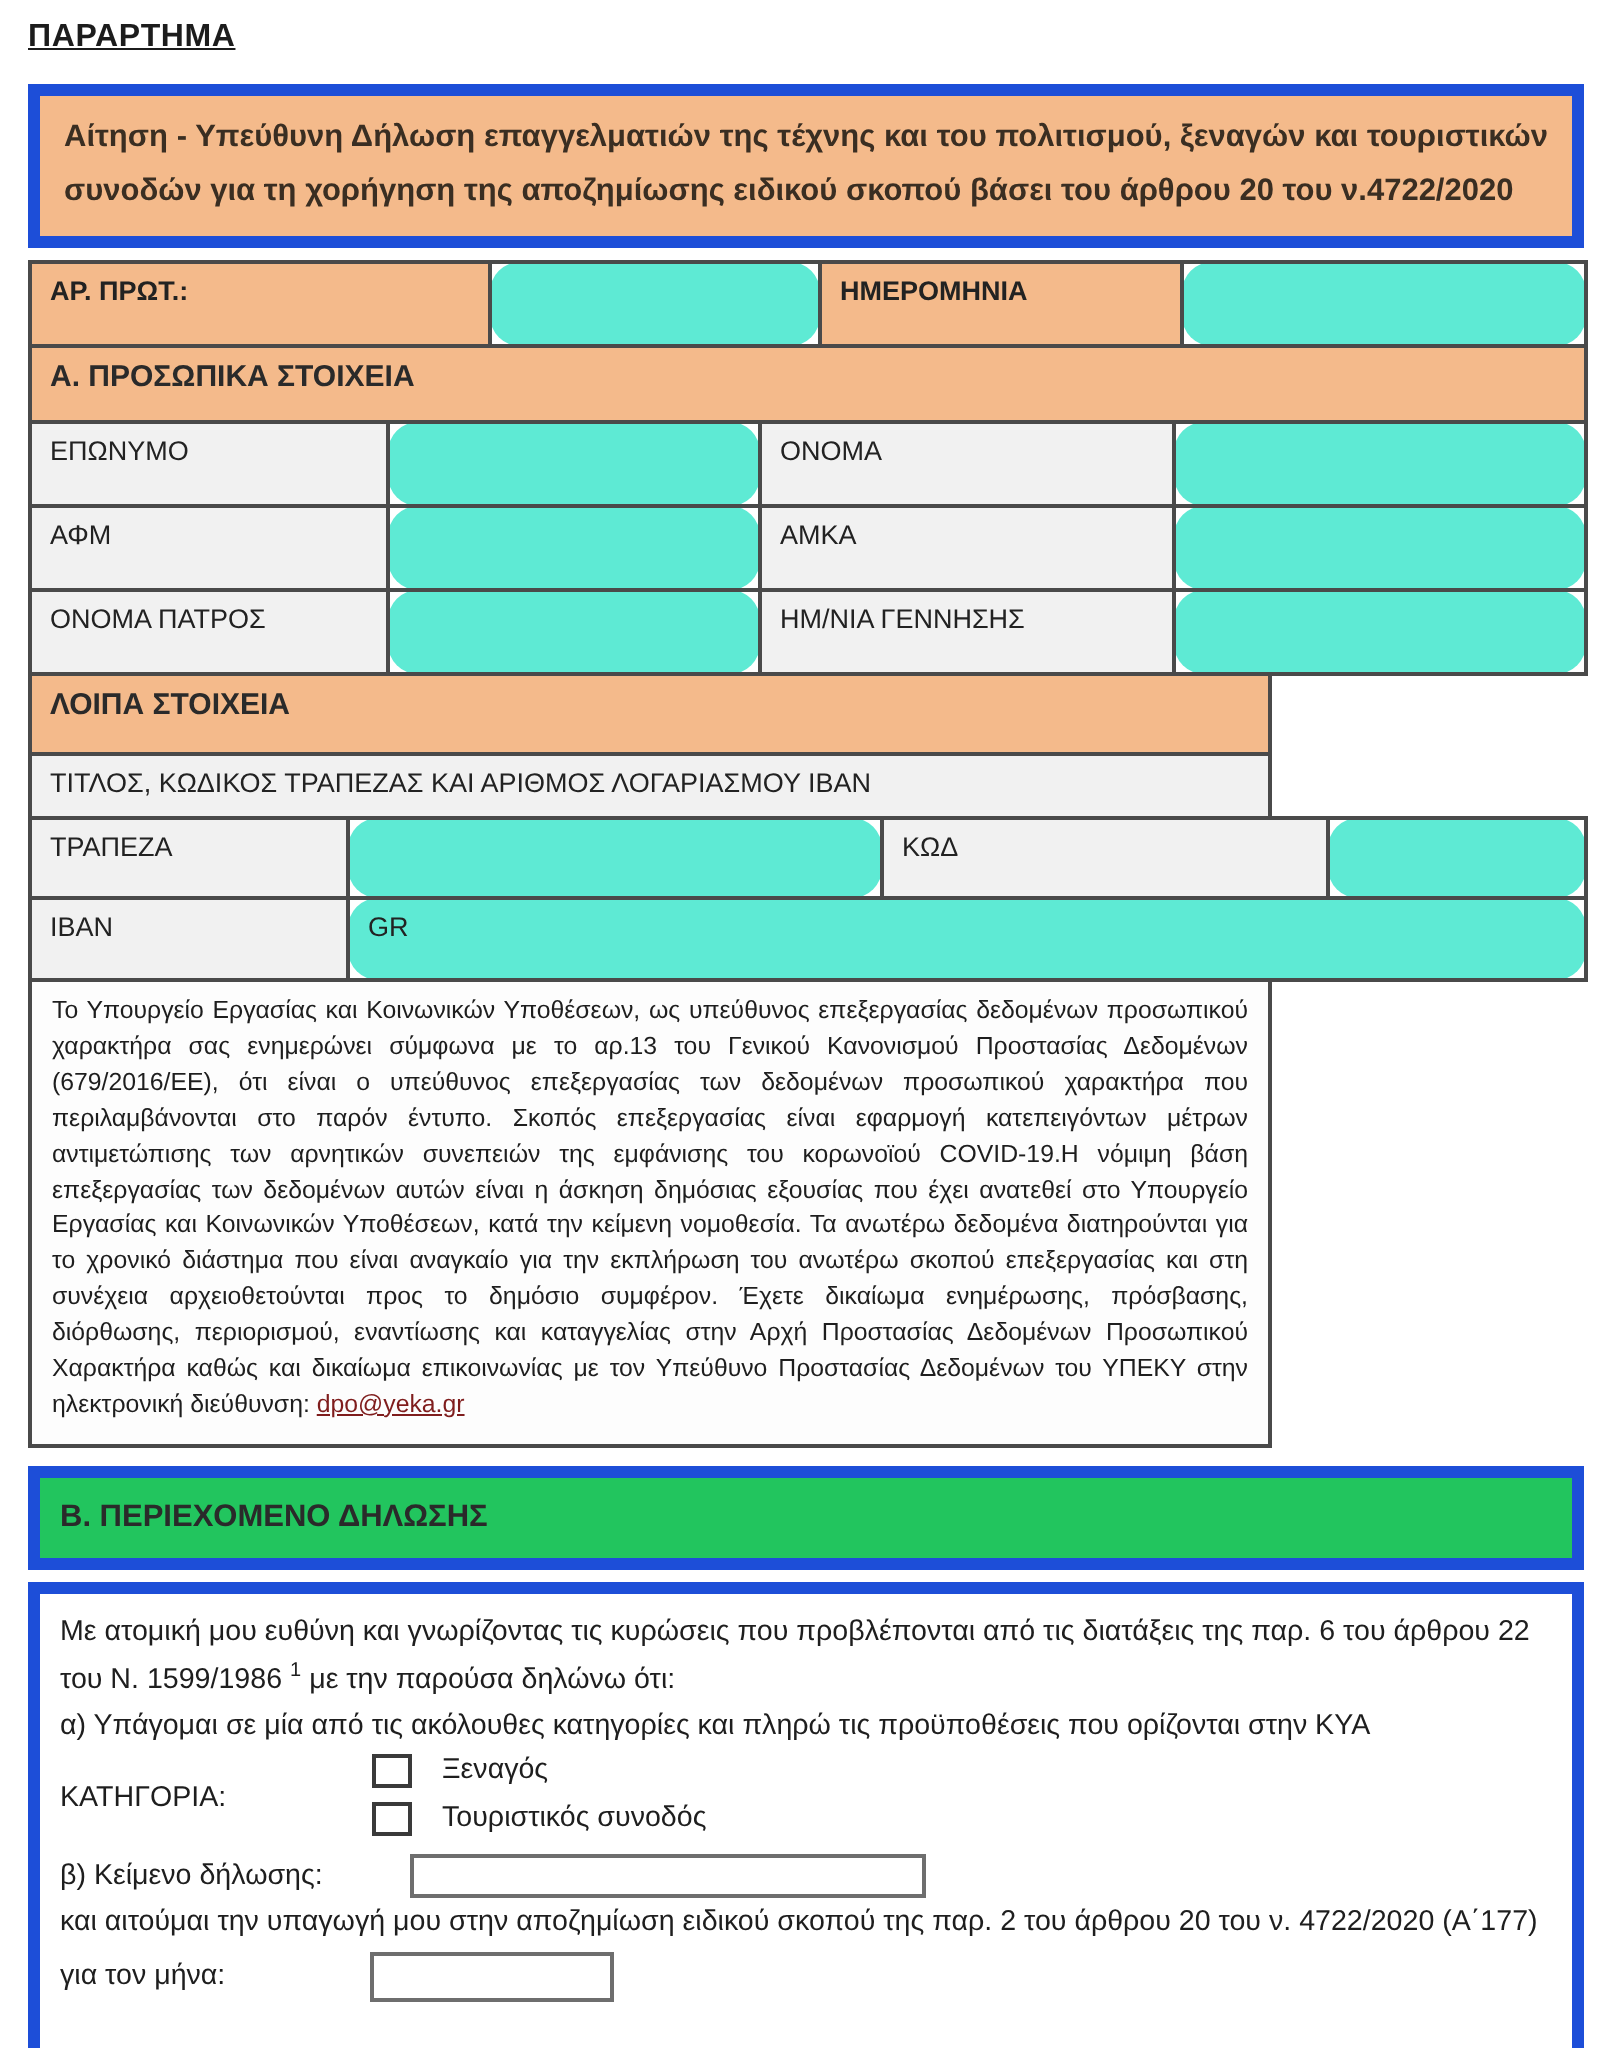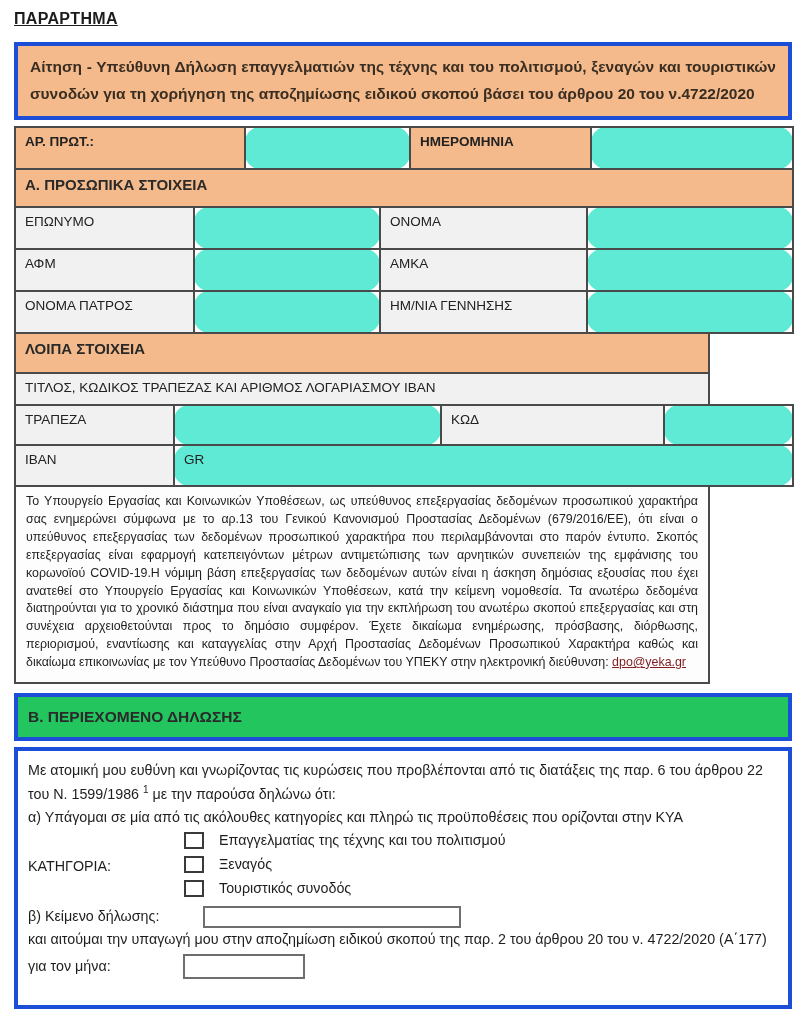--- a/index.html
+++ b/index.html
@@ -9,30 +9,30 @@
     color:#222222;
     -webkit-font-smoothing:antialiased;
   }
   .page { padding:8px 14px 0 14px; }
 
   .doc-title {
     font-size:16px; font-weight:bold; text-decoration:underline;
     margin:2px 0 14px 0; letter-spacing:.3px; color:#1c1c1c;
   }
 
-  .box { border:4px solid #1d4ed8; box-sizing:border-box; }
+  .box { border:6px solid #1d4ed8; box-sizing:border-box; }
 
   .title-box {
     background:#f4ba8b;
     padding:8px 12px 9px 12px;
     font-weight:bold; font-size:15.5px; line-height:1.72;
     text-align:justify; color:#3a2e22;
   }
 
-  table { border-collapse:collapse; table-layout:fixed; width:696px; margin-top:-2px; }
+  table { border-collapse:collapse; table-layout:fixed; width:622px; margin-top:-2px; }
   table.first { margin-top:6px; }
   td {
     border:2px solid #4a4a4a; padding:6px 9px; vertical-align:top;
     font-size:13.5px; overflow:hidden; white-space:nowrap;
   }
   td.wrap { white-space:normal; }
   .orange { background:#f4ba8b; }
   .gray   { background:#f1f1f1; }
   .white  { background:#5eead4;border-radius:15px; }
   .bold   { font-weight:bold; }
@@ -196,24 +196,20 @@
     <p>
       <span>Με ατομική μου ευθύνη και γνωρίζοντας τις κυρώσεις που προβλέπονται από τις διατάξεις της παρ. 6 του άρθρου 22 του Ν. 1599/1986</span>
       <sup>1</sup>
       <span>με την παρούσα δηλώνω ότι:</span>
     </p>
     <p>α) Υπάγομαι σε μία από τις ακόλουθες  κατηγορίες και πληρώ τις προϋποθέσεις που ορίζονται στην ΚΥΑ</p>
 
     <div class="cat-wrap">
       <span class="cat-label">ΚΑΤΗΓΟΡΙΑ:</span>
       <div>
-        <div class="cat-item">
-          <span class="checkbox"></span>
-          <span>Επαγγελματίας της τέχνης και του πολιτισμού</span>
-        </div>
         <div class="cat-item">
           <span class="checkbox"></span>
           <span>Ξεναγός</span>
         </div>
         <div class="cat-item">
           <span class="checkbox"></span>
           <span>Τουριστικός συνοδός</span>
         </div>
       </div>
     </div>

